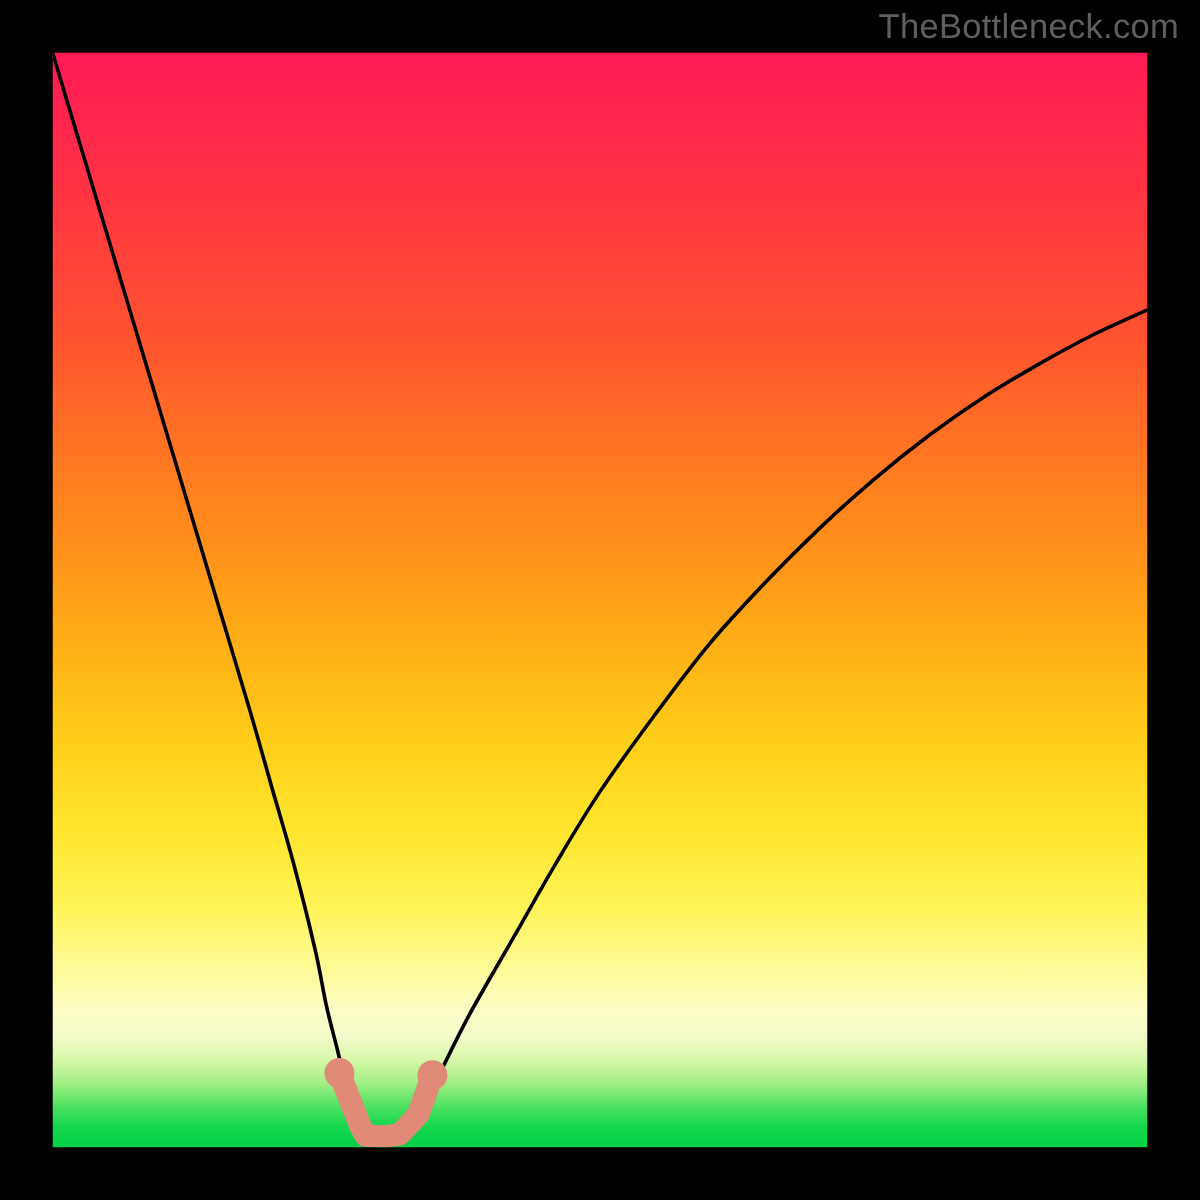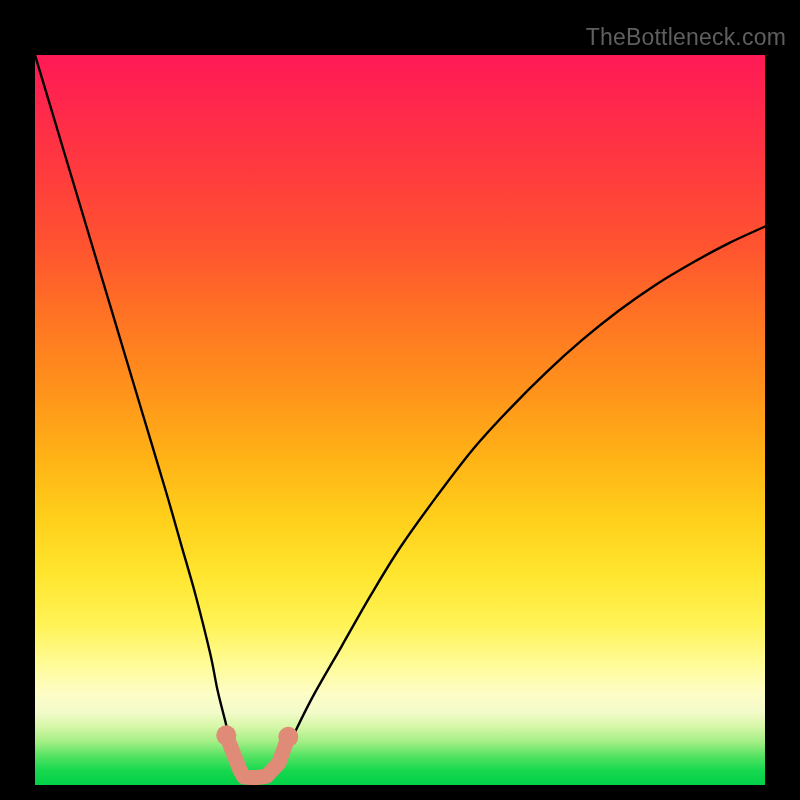--- a/index.html
+++ b/index.html
@@ -9,21 +9,20 @@
     height: 800px;
     background: #000;
     overflow: hidden;
     font-family: Arial, Helvetica, sans-serif;
   }
   .frame {
     position: relative;
     width: 800px;
     height: 729px;
     background: #000;
-    margin-top: 20px;
   }
   .watermark {
     position: absolute;
     top: 4px;
     right: 14px;
     color: #5f5f5f;
     font-size: 23px;
     font-weight: 500;
     letter-spacing: 0.2px;
     z-index: 10;

